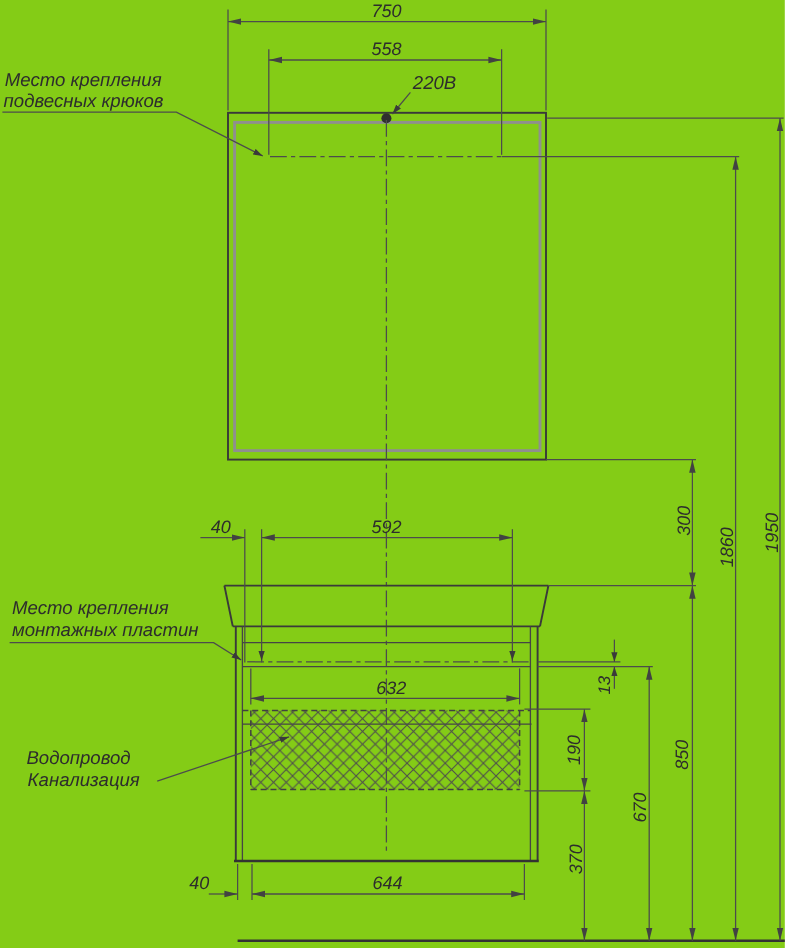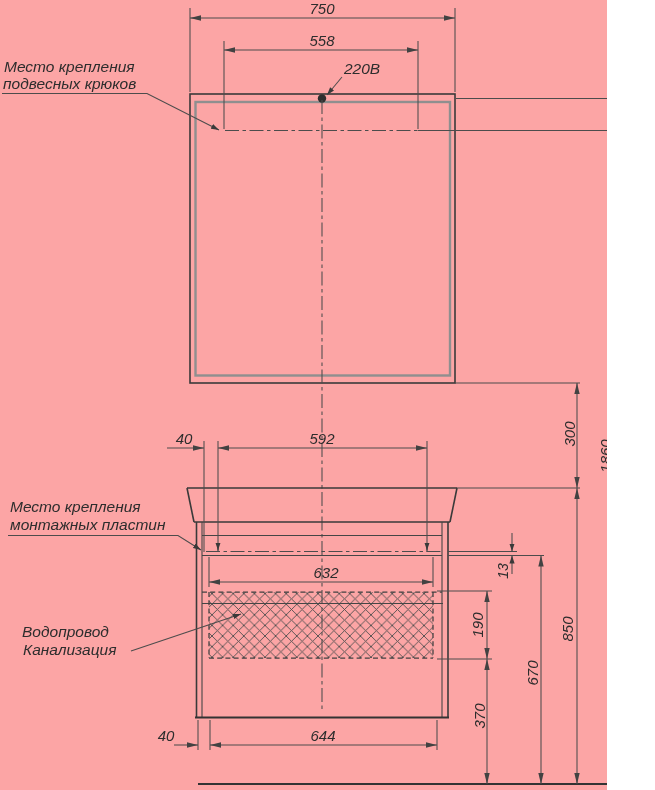--- a/index.html
+++ b/index.html
@@ -1,16 +1,16 @@
 <!DOCTYPE html>
 <html><head>
 <meta charset="utf-8">
 <style>
   html,body{margin:0;padding:0;background:#fff;}
-  .stage{position:relative;width:607px;height:790px;background:#fca5a5;overflow:hidden;}
+  .stage{position:relative;width:654px;height:790px;background:#84cc16;overflow:hidden;}
   svg{position:absolute;left:0;top:0;}
   
   .ol  {stroke:#3a3a3a;stroke-width:1.6;fill:none;}   
   .ol1 {stroke:#454545;stroke-width:1.1;fill:none;}   
   .ol2 {stroke:#333333;stroke-width:2.1;fill:none;}   
   .fr  {stroke:#8f8f8f;stroke-width:2.4;fill:none;}   
   .dl  {stroke:#4c4c4c;stroke-width:1.05;fill:none;}  
   .cdl {stroke:#4c4c4c;stroke-width:1.05;fill:none;stroke-dasharray:14 3.5 3.5 3.5;} 
   .hb  {stroke:#414141;stroke-width:1.25;fill:none;stroke-dasharray:5 3.2;}          
   text{font-family:"Liberation Sans",sans-serif;font-style:italic;fill:#2d2d2d;}

